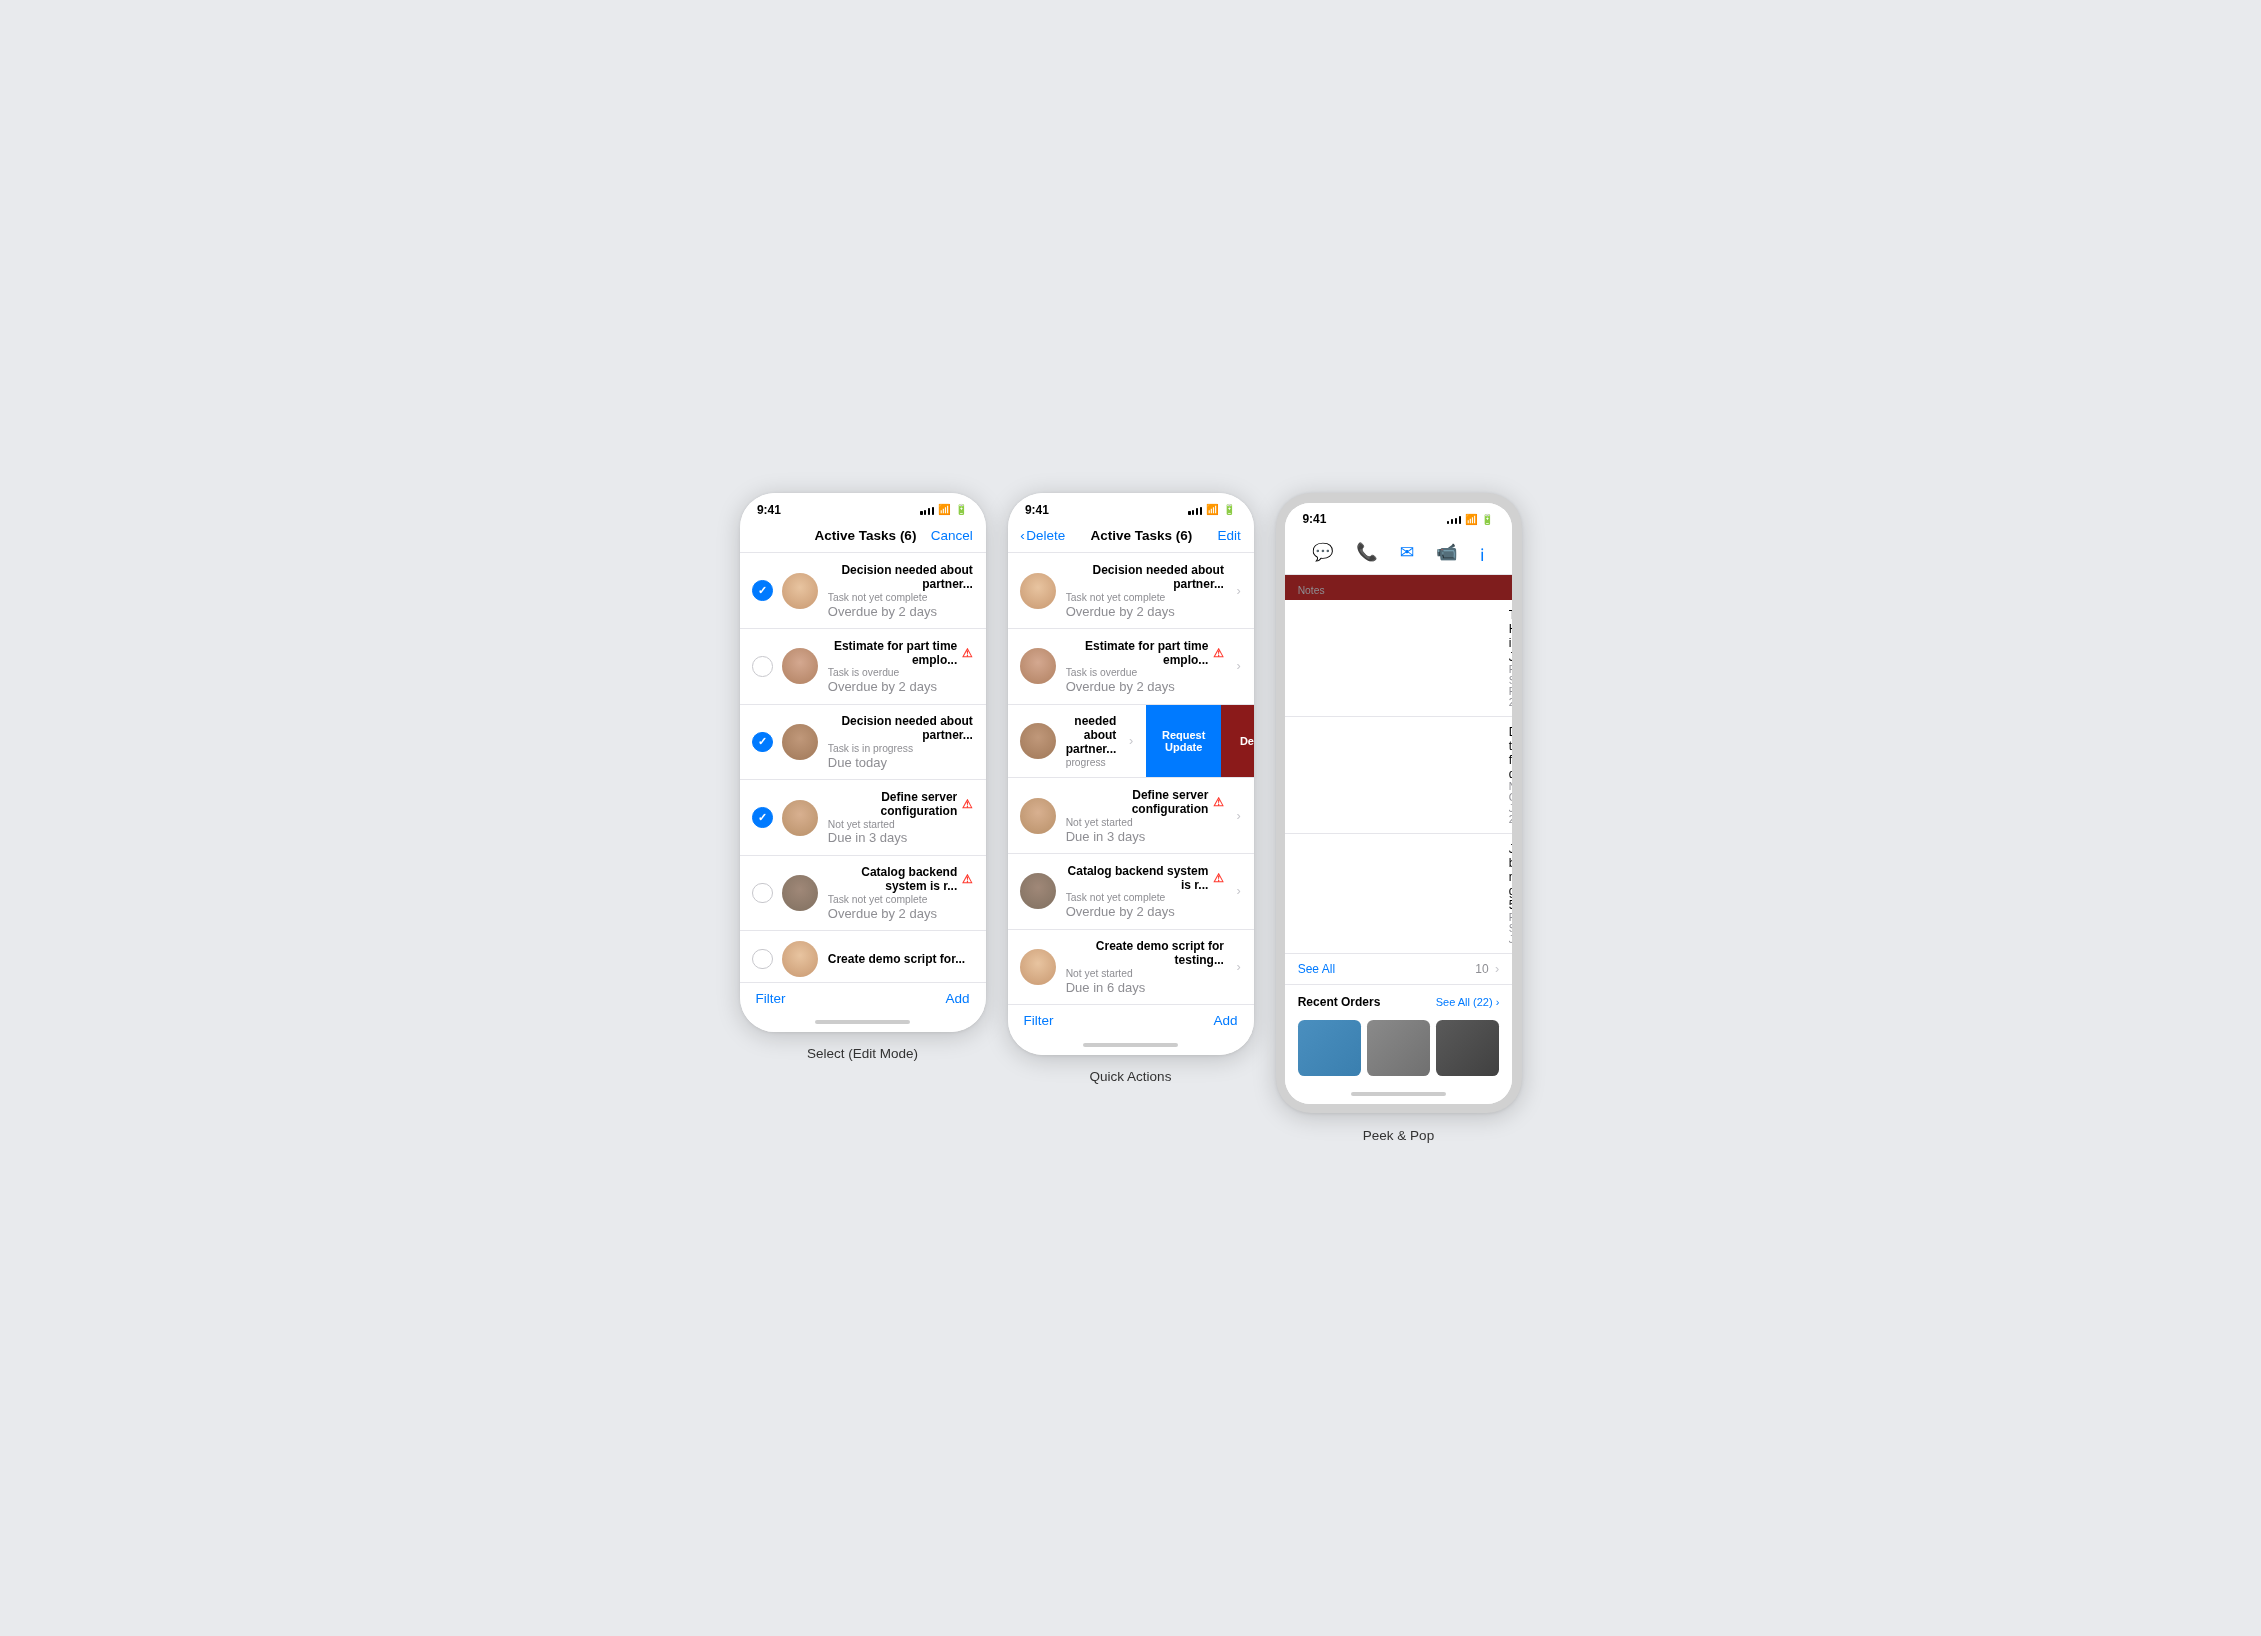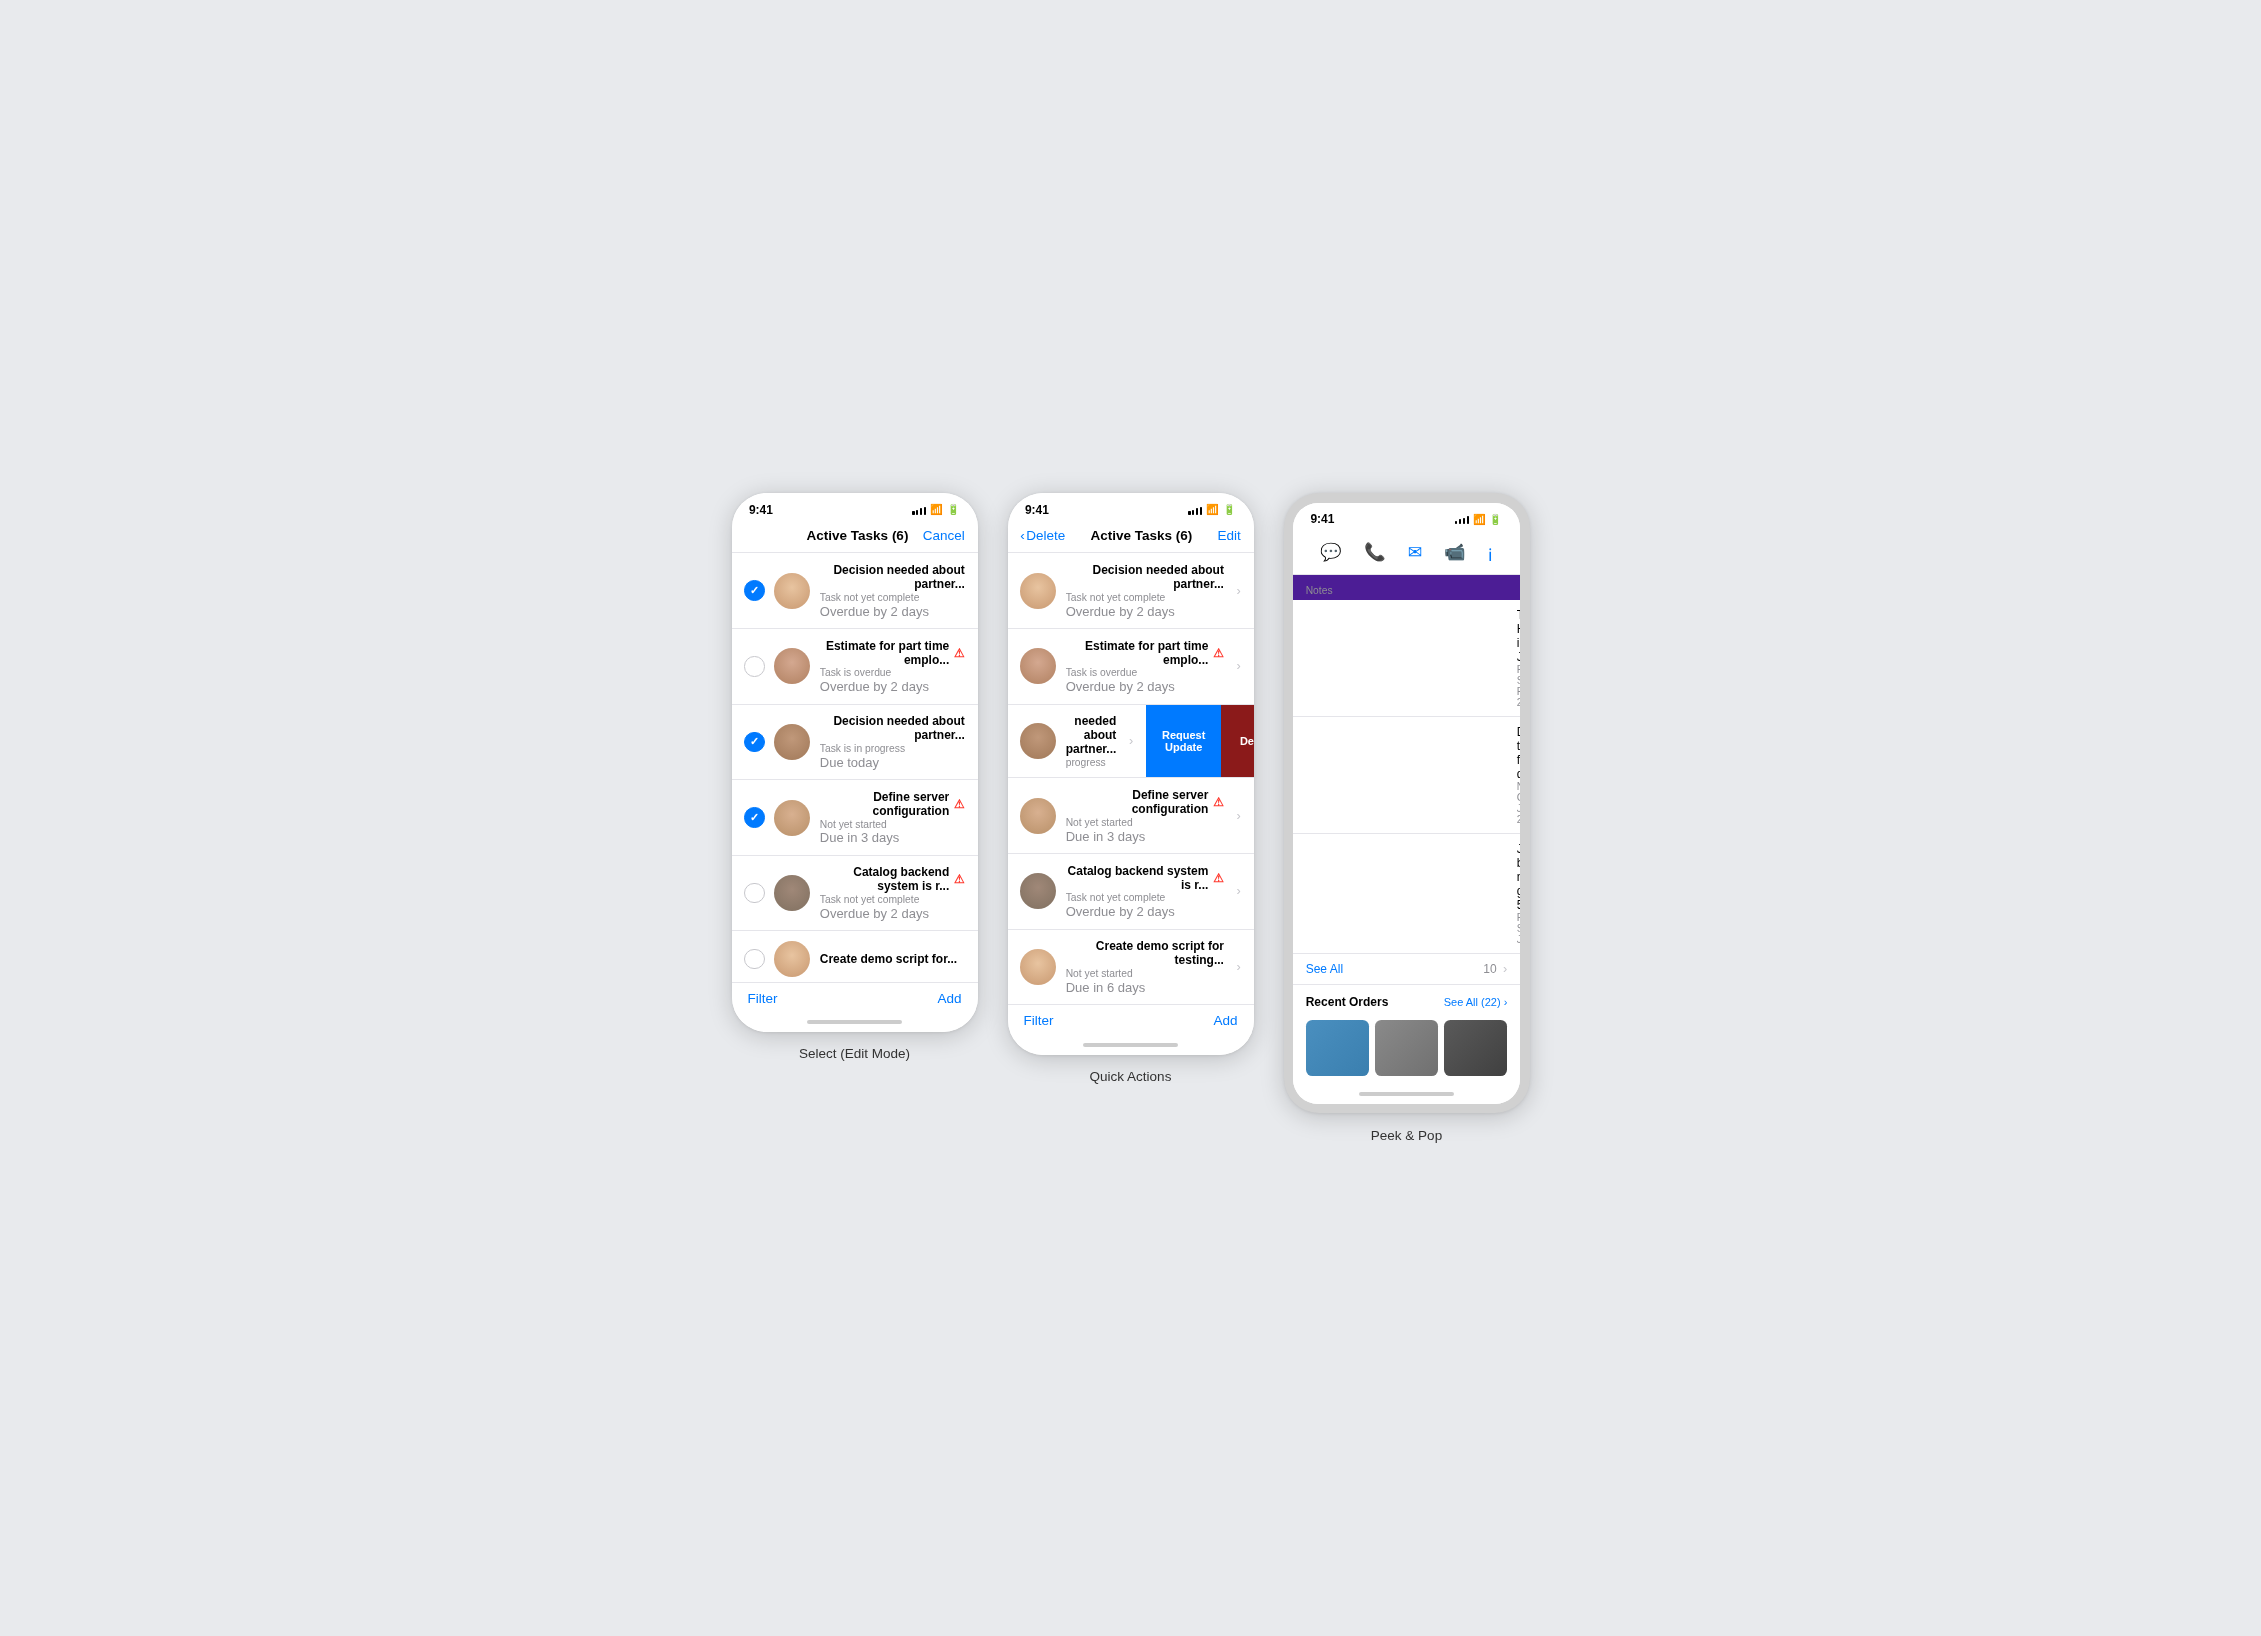--- a/index.html
+++ b/index.html
@@ -7,21 +7,21 @@
       background: #e8eaed;
       display: flex;
       justify-content: center;
       align-items: center;
       min-height: 100vh;
       font-family: -apple-system, BlinkMacSystemFont, 'SF Pro Text', 'Helvetica Neue', Arial, sans-serif;
       padding: 32px 16px;
     }
     .screenshots-container {
       display: flex;
-      gap: 30px;
+      gap: 22px;
       align-items: flex-start;
     }
     .phone-wrapper {
       display: flex;
       flex-direction: column;
       align-items: center;
       gap: 14.3px;
     }
     .phone-label {
       font-size: 13.5px;
@@ -263,21 +263,21 @@
     .contact-icon {
       color: #007aff;
       font-size: 17.4px;
     }
     
     .section-header {
       padding: 9.5px 12.7px 4.8px;
       font-size: 10.3px;
       color: #8e8e93;
       font-weight: 400;
-      background: #4c1d95;
+      background: #7f1d1d;
     }
     .notes-list {
       background: #fff;
     }
     .note-item {
       display: flex;
       align-items: center;
       padding: 8px 12.7px;
       border-bottom: 0.8px solid #e5e5ea;
       gap: 9.5px;

